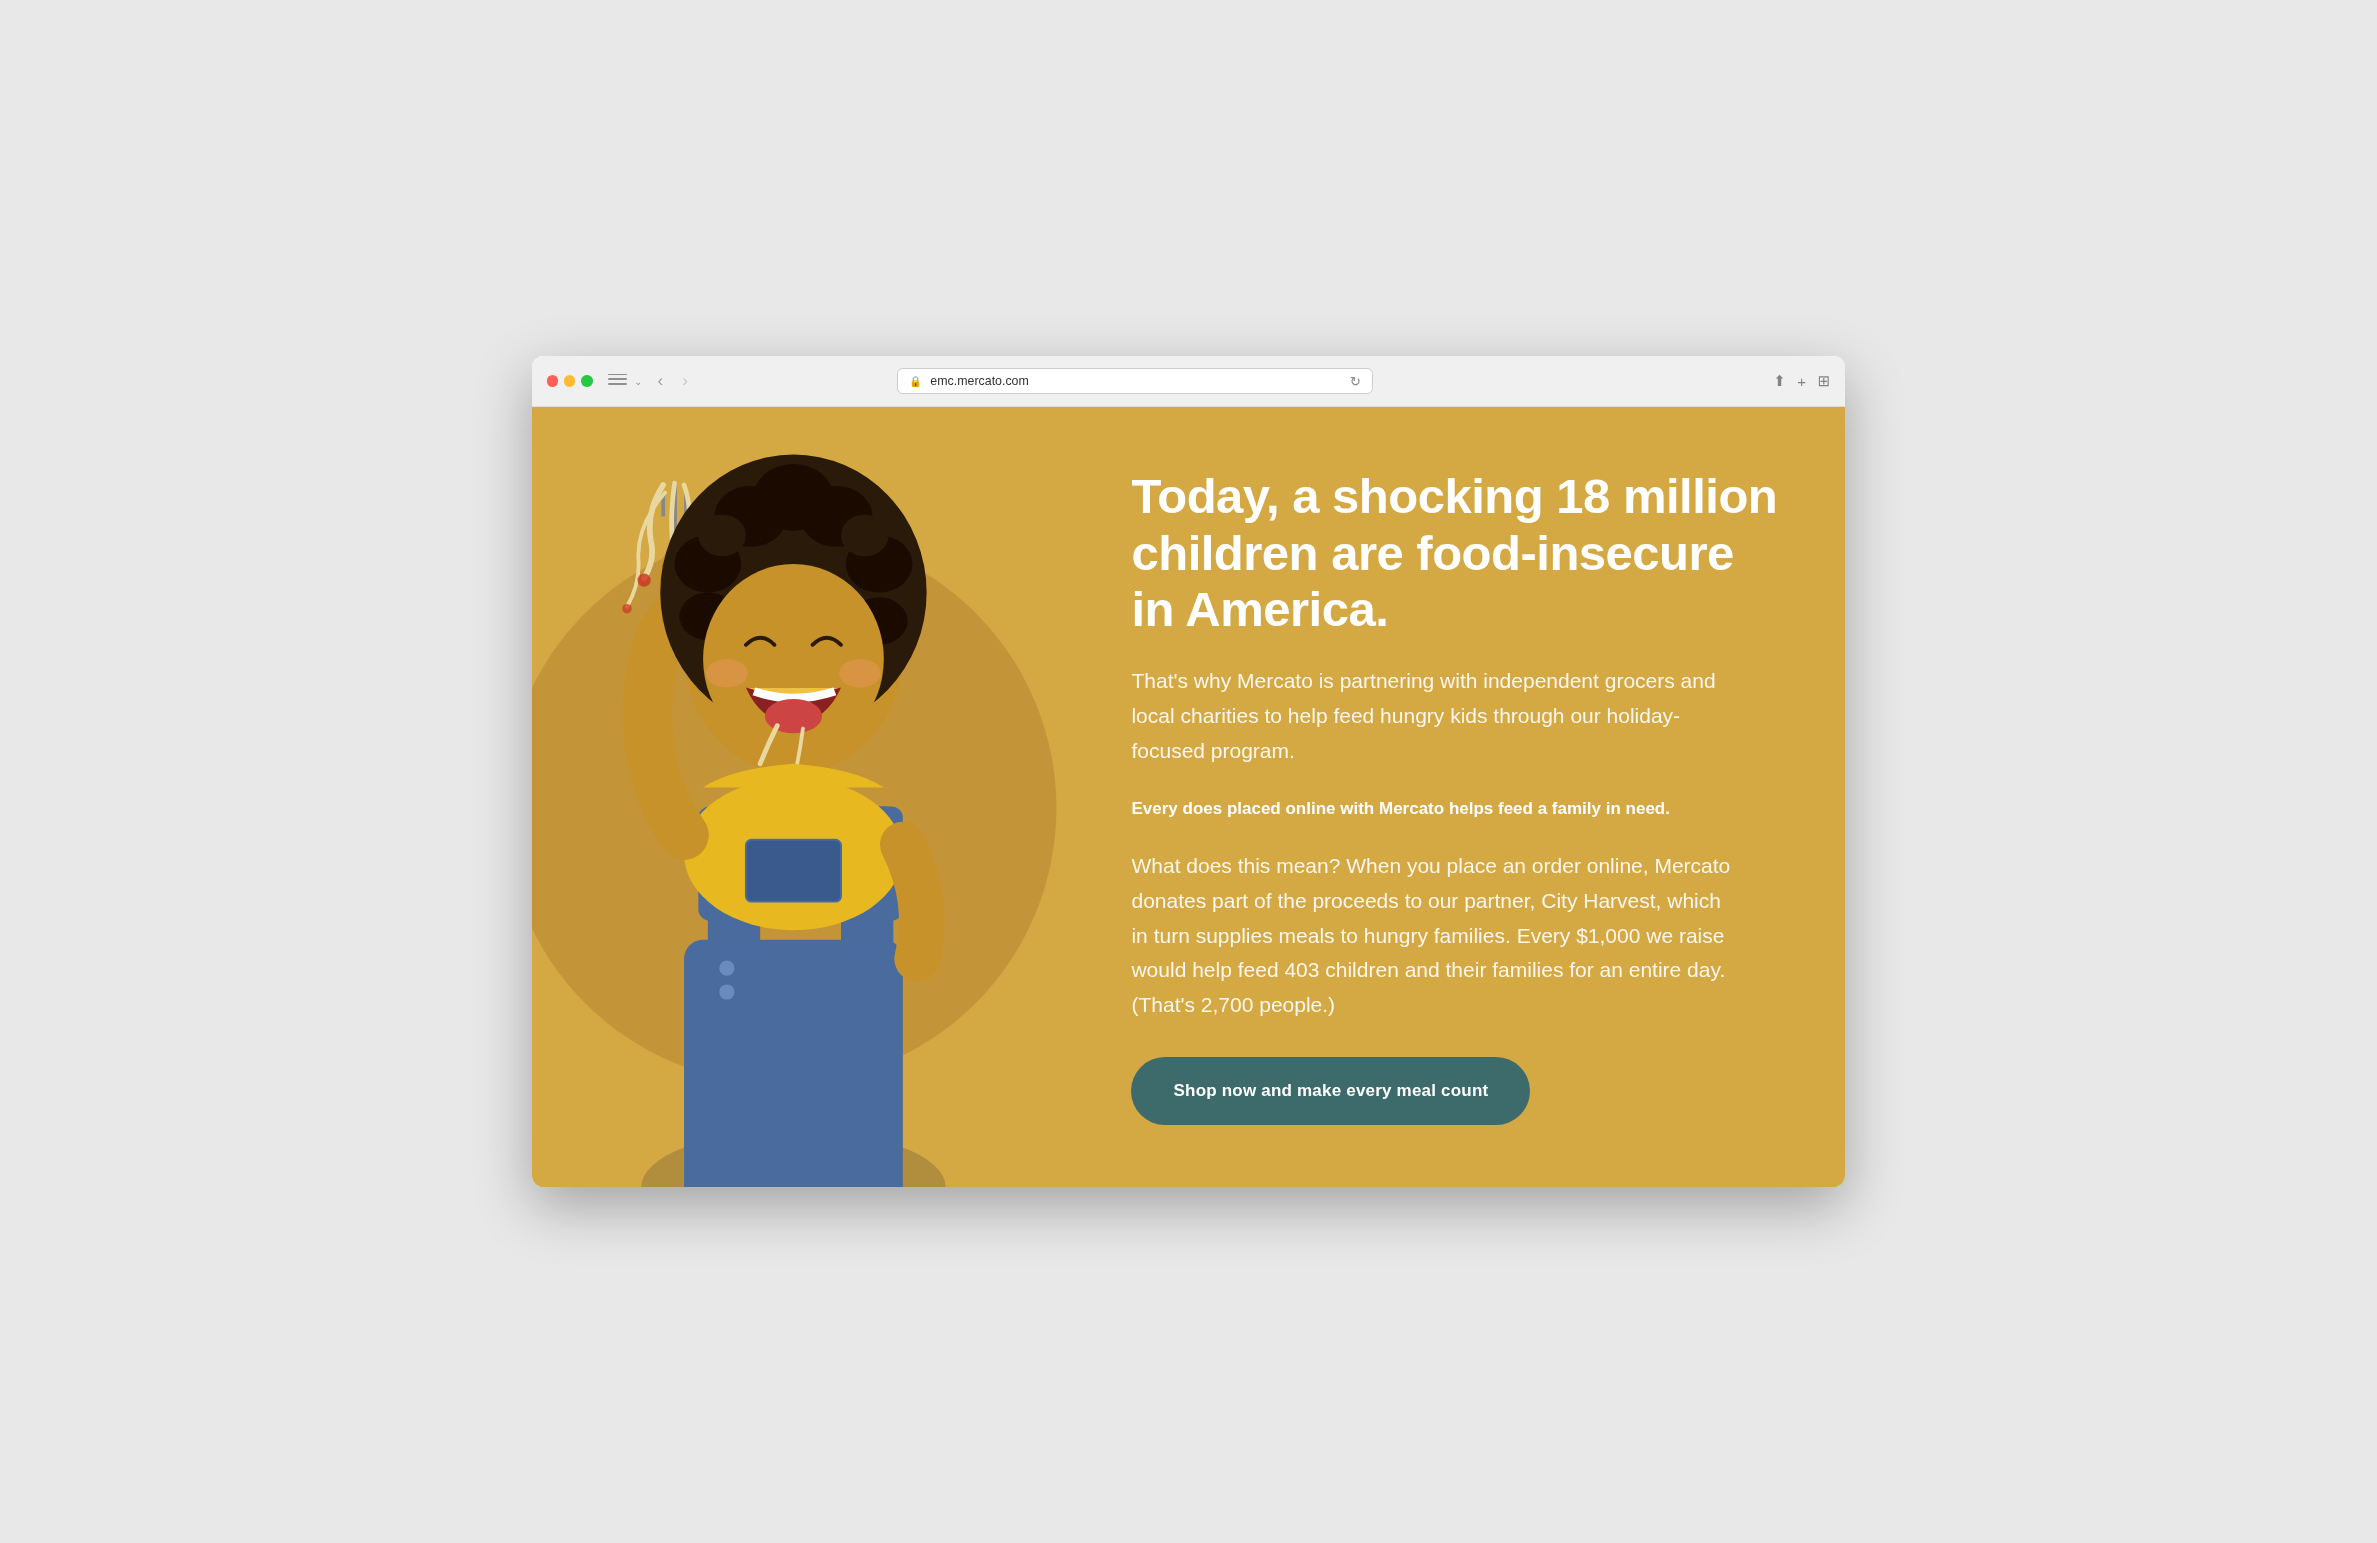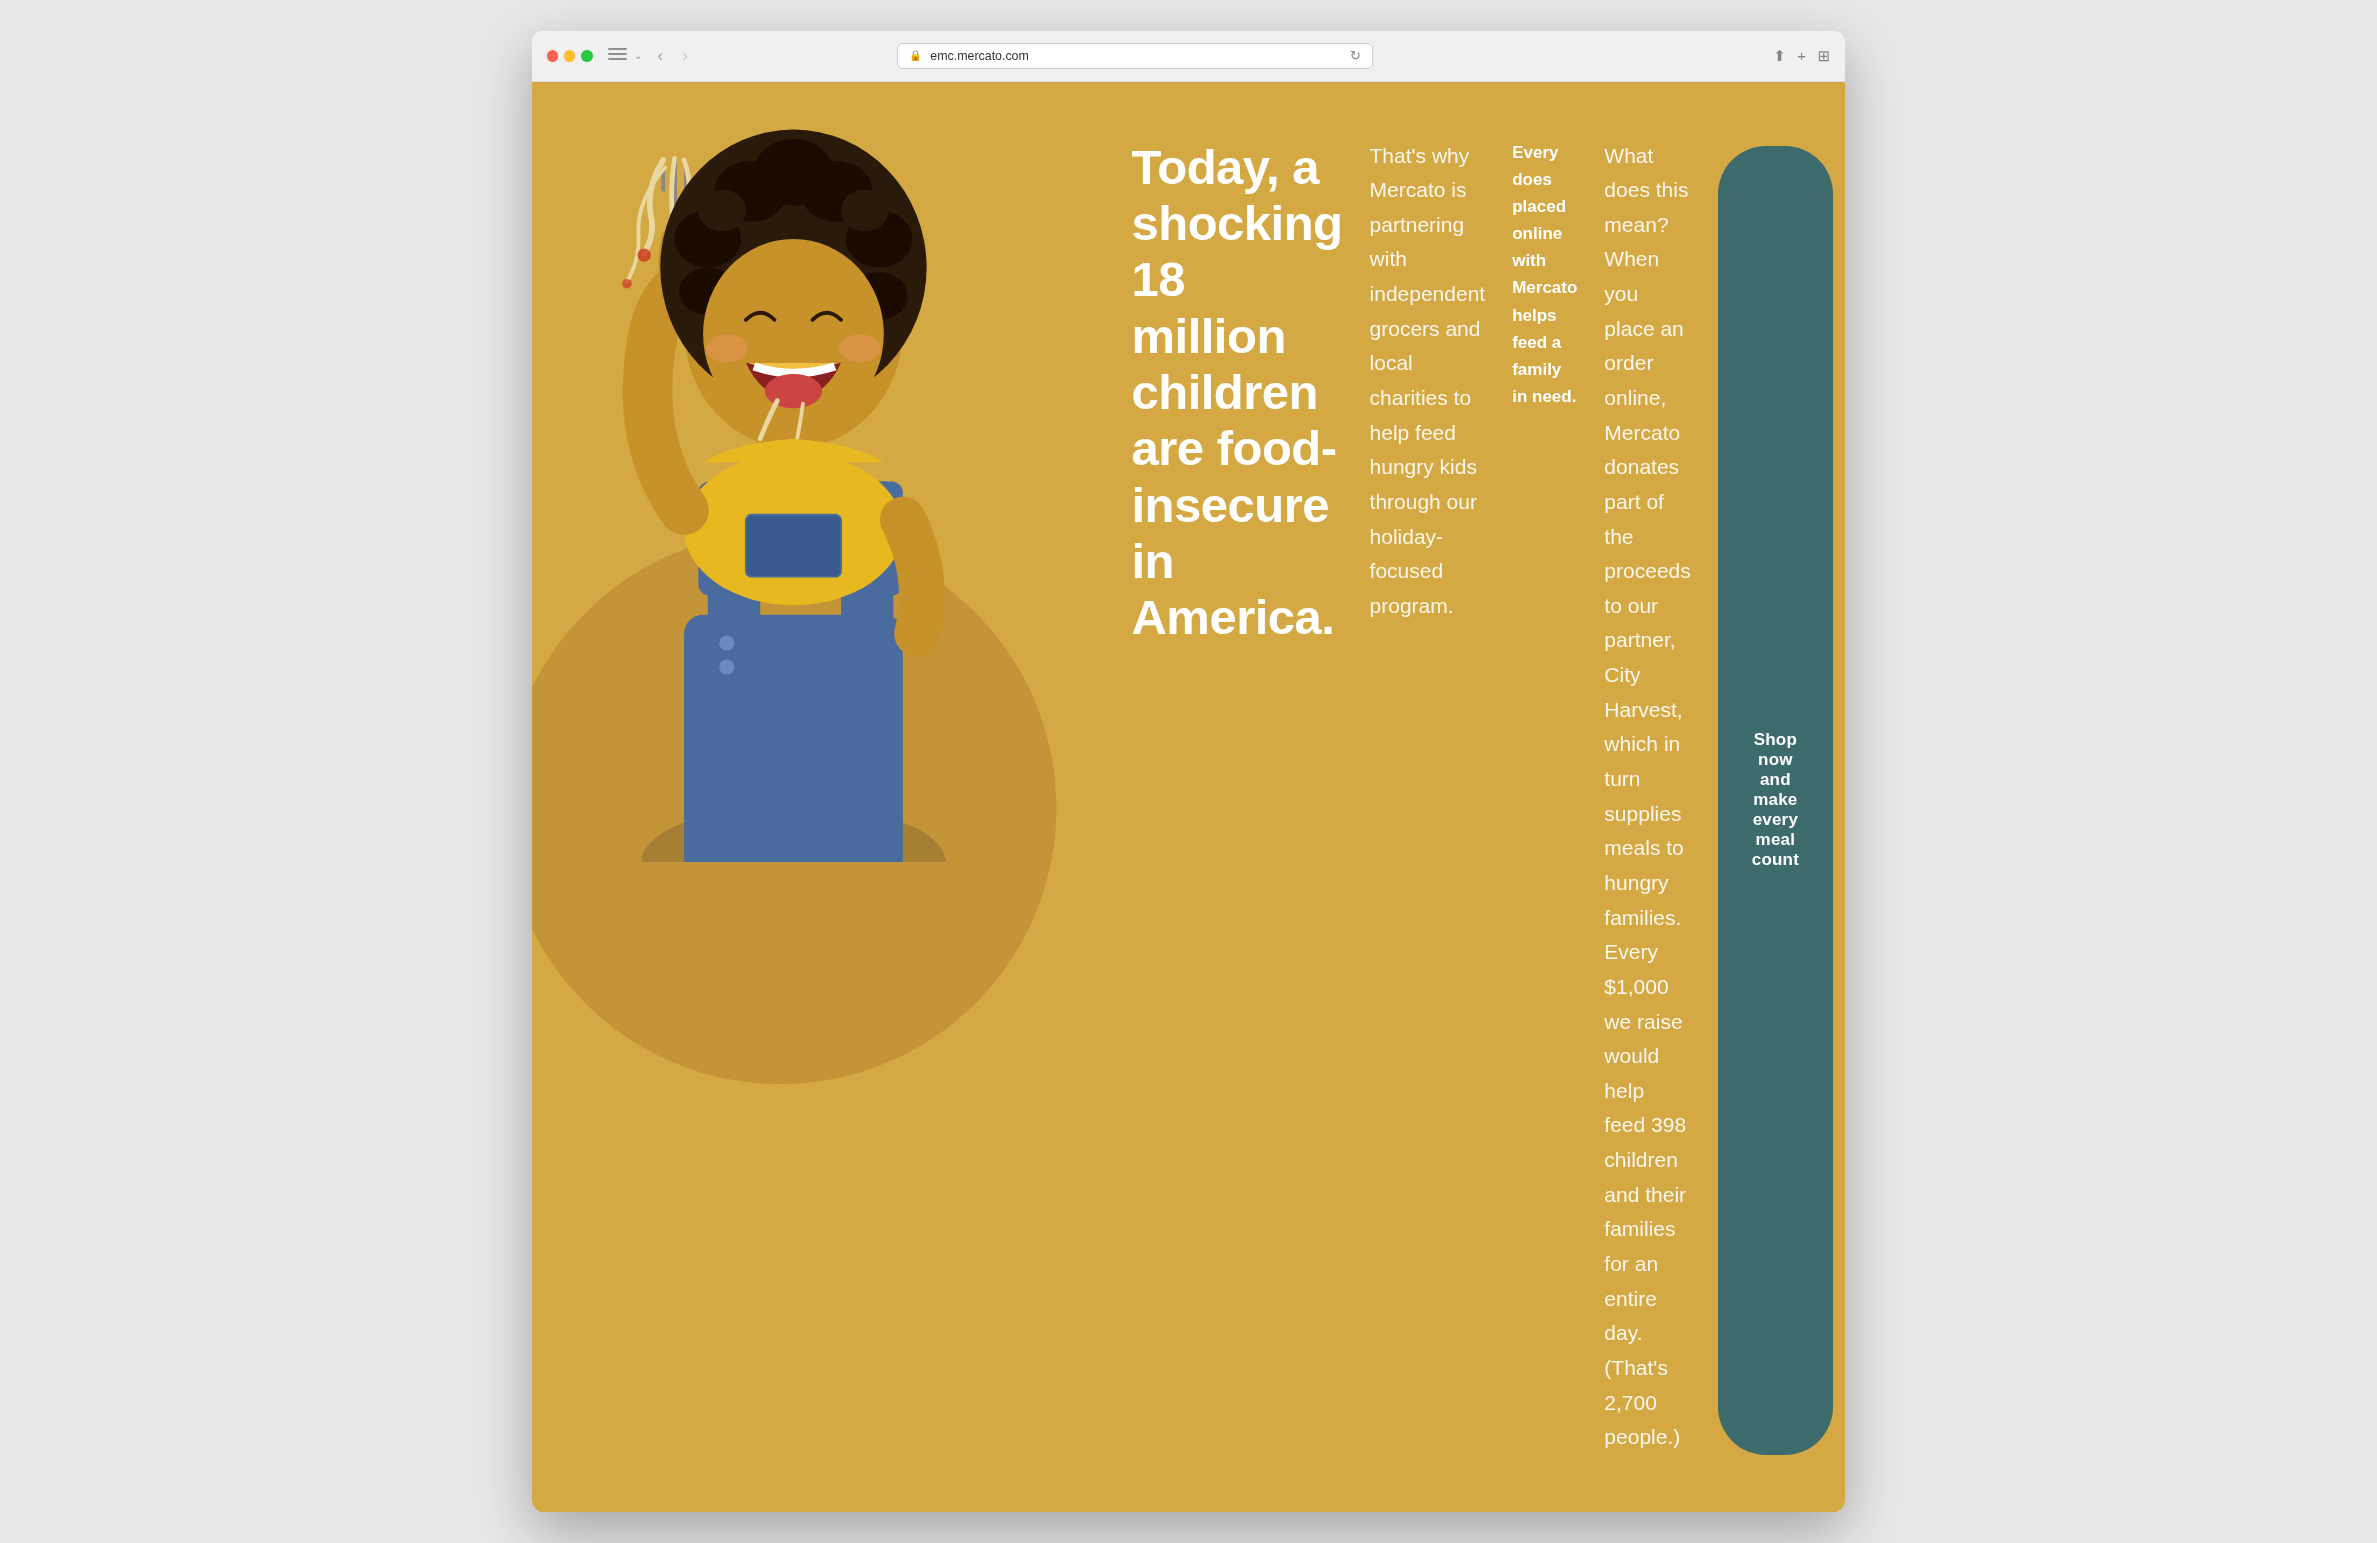--- a/index.html
+++ b/index.html
@@ -158,21 +158,21 @@
       border-radius: 50%;
       top: 50%;
       left: 50%;
       transform: translate(-55%, -48%);
     }
 
     .text-section {
       flex: 1;
       padding: 57px 67px 57px 48px;
       display: flex;
-      flex-direction: row;
+      flex-direction: column;
       justify-content: center;
       gap: 27px;
     }
 
     .headline {
       font-size: 49px;
       font-weight: 800;
       color: #fff;
       line-height: 1.15;
       letter-spacing: -0.5px;
@@ -336,20 +336,20 @@
       </div>
     </div>
 
     <div class="text-section">
       <h1 class="headline">Today, a shocking 18 million children are food-insecure in America.</h1>
 
       <p class="body-text">That's why Mercato is partnering with independent grocers and local charities to help feed hungry kids through our holiday-focused program.</p>
 
       <p class="bold-text">Every does placed online with Mercato helps feed a family in need.</p>
 
-      <p class="body-text">What does this mean? When you place an order online, Mercato donates part of the proceeds to our partner, City Harvest, which in turn supplies meals to hungry families. Every $1,000 we raise would help feed 398 children and their families for an entire day. (That's 2,700 people.)</p>
+      <p class="body-text">What does this mean? When you place an order online, Mercato donates part of the proceeds to our partner, City Harvest, which in turn supplies meals to hungry families. Every $1,000 we raise would help feed 403 children and their families for an entire day. (That's 2,700 people.)</p>
 
       <button class="cta-button">Shop now and make every meal count</button>
     </div>
 
   </div>
 </div>
 
 
 </body></html>

